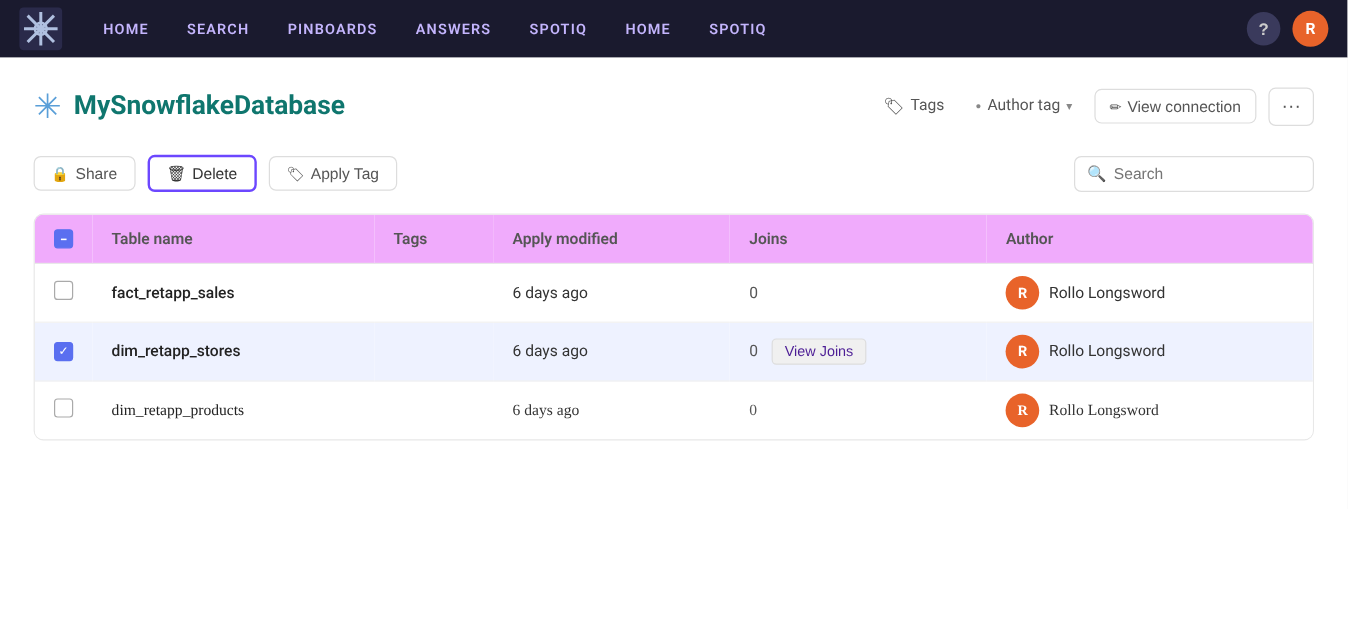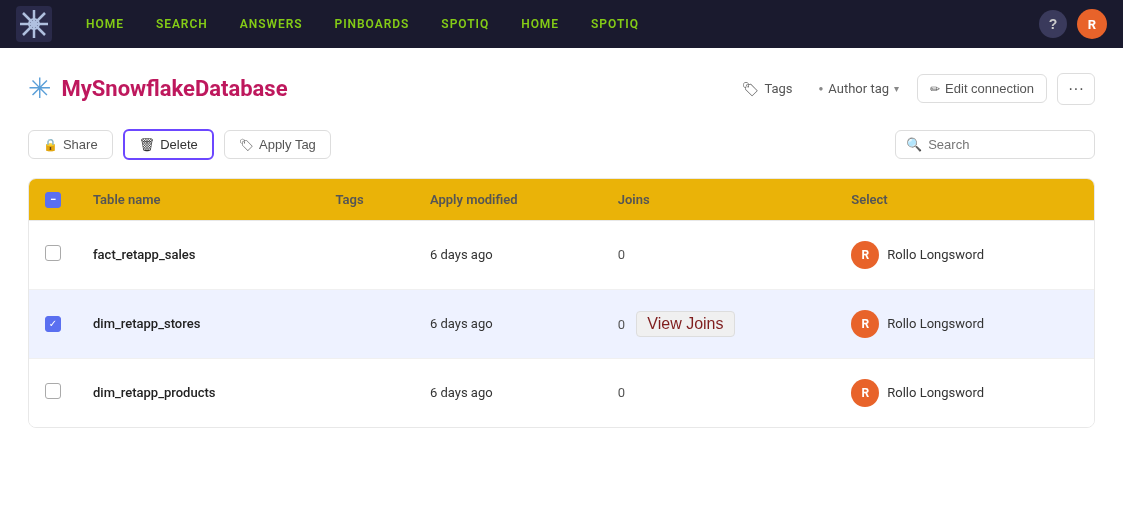--- a/index.html
+++ b/index.html
@@ -14,21 +14,21 @@
       height: 48px;
       gap: 0;
     }
     .navbar-logo {
       width: 36px; height: 36px; margin-right: 20px;
     }
     .navbar-links {
       display: flex; align-items: center; gap: 4px; flex: 1;
     }
     .nav-link {
-      color: #84cc16;
+      color: #c4b5fd;
       text-decoration: none;
       font-size: 12px;
       font-weight: 600;
       letter-spacing: 0.08em;
       padding: 6px 14px;
       border-radius: 4px;
       cursor: pointer;
     }
     .navbar-actions { display: flex; align-items: center; gap: 10px; }
     .help-btn {
@@ -58,21 +58,21 @@
       margin-bottom: 24px;
     }
     .db-icon {
       color: #5a9fd8;
       font-size: 28px;
       margin-right: 10px;
     }
     .db-title {
       font-size: 22px;
       font-weight: 700;
-      color: #be185d;
+      color: #0f766e;
       flex: 1;
     }
     .header-actions {
       display: flex;
       align-items: center;
       gap: 10px;
     }
     .tags-btn {
       display: flex; align-items: center; gap: 5px;
       color: #555; font-size: 13px; cursor: pointer;
@@ -140,38 +140,38 @@
       border: 1px solid #e8e8e8;
       border-radius: 8px;
       overflow: hidden;
     }
     table {
       width: 100%;
       border-collapse: collapse;
       font-size: 13px;
     }
     thead tr {
-      background: #eab308;
+      background: #f0abfc;
       border-bottom: 1px solid #e8e8e8;
     }
     thead th {
       padding: 12px 16px;
       text-align: left;
       font-weight: 600;
       color: #555;
       font-size: 13px;
     }
     tbody tr {
       border-bottom: 1px solid #f0f0f0;
       background: #fff;
     }
-    tbody tr:last-child { border-bottom: none; }
+    tbody tr:last-child { border-bottom: none; font-family: Liberation Serif, serif; }
     tbody tr.selected { background: #eef2ff; }
     tbody td {
-      padding: 20px 16px;
+      padding: 10px 16px;
       color: #333;
       vertical-align: middle;
     }
     .checkbox-cell { width: 40px; }
     .checkbox {
       width: 16px; height: 16px; border: 1.5px solid #aaa;
       border-radius: 3px; display: inline-flex; align-items: center;
       justify-content: center; cursor: pointer; background: #fff;
     }
     .checkbox.checked {
@@ -186,21 +186,21 @@
     .th-checkbox.indeterminate {
       background: #5a6ff0; border-color: #5a6ff0;
     }
     .th-checkbox.indeterminate::after { content: '−'; color: #fff; font-size: 11px; font-weight: 700; }
     .table-name { font-weight: 500; color: #222; }
     .joins-count { color: #555; }
     .view-joins-btn {
       display: inline-flex; align-items: center;
       background: #f0f0f0; border: 1px solid #ddd;
       border-radius: 4px; padding: 3px 10px;
-      font-size: 16px; color: #7f1d1d; cursor: pointer; margin-left: 8px; text-align: center;
+      font-size: 12px; color: #4c1d95; cursor: pointer; margin-left: 8px; text-align: center;
     }
     .avatar {
       width: 28px; height: 28px; border-radius: 50%;
       background: #e8632a; color: #fff; font-size: 12px;
       font-weight: 700; display: inline-flex; align-items: center;
       justify-content: center; margin-right: 8px;
     }
     .author-cell { display: flex; align-items: center; }
   </style>
 </head>
@@ -215,22 +215,22 @@
       <line x1="4" y1="18" x2="32" y2="18" stroke="#b0c0e0" stroke-width="2.5"></line>
       <line x1="7" y1="7" x2="29" y2="29" stroke="#b0c0e0" stroke-width="2.5"></line>
       <line x1="29" y1="7" x2="7" y2="29" stroke="#b0c0e0" stroke-width="2.5"></line>
       <circle cx="18" cy="18" r="5" fill="none" stroke="#b0c0e0" stroke-width="2"></circle>
     </svg>
   </div>
 
   <div class="navbar-links">
     <a class="nav-link">HOME</a>
     <a class="nav-link">SEARCH</a>
+    <a class="nav-link">PINBOARDS</a>
     <a class="nav-link">ANSWERS</a>
-    <a class="nav-link">PINBOARDS</a>
     <a class="nav-link">SPOTIQ</a>
     <a class="nav-link">HOME</a>
     <a class="nav-link">SPOTIQ</a>
   </div>
 
   <div class="navbar-actions">
     <button class="help-btn">?</button>
     <div class="user-avatar-nav">R</div>
   </div>
 </nav>
@@ -248,21 +248,21 @@
       </div>
 
       <div class="select-tag-btn">
         <span style="font-size:8px; color:#888;">●</span>
         <span>Author tag</span>
         <span style="font-size:10px; color:#888;">▾</span>
       </div>
 
       <button class="edit-connection-btn">
         <span style="font-size:12px;">✏</span>
-        <span>Edit connection</span>
+        <span>View connection</span>
       </button>
 
       <button class="more-btn">
         <span>···</span>
       </button>
     </div>
   </div>
 
   <div class="toolbar">
     <div class="toolbar-left">
@@ -292,21 +292,21 @@
     <table>
       <thead>
         <tr>
           <th class="checkbox-cell">
             <div class="th-checkbox indeterminate"></div>
           </th>
           <th>Table name</th>
           <th>Tags</th>
           <th>Apply modified</th>
           <th>Joins</th>
-          <th>Select</th>
+          <th>Author</th>
         </tr>
       </thead>
       <tbody>
 
         <tr>
           <td class="checkbox-cell">
             <div class="checkbox"></div>
           </td>
           <td>
             <span class="table-name">fact_retapp_sales</span>

